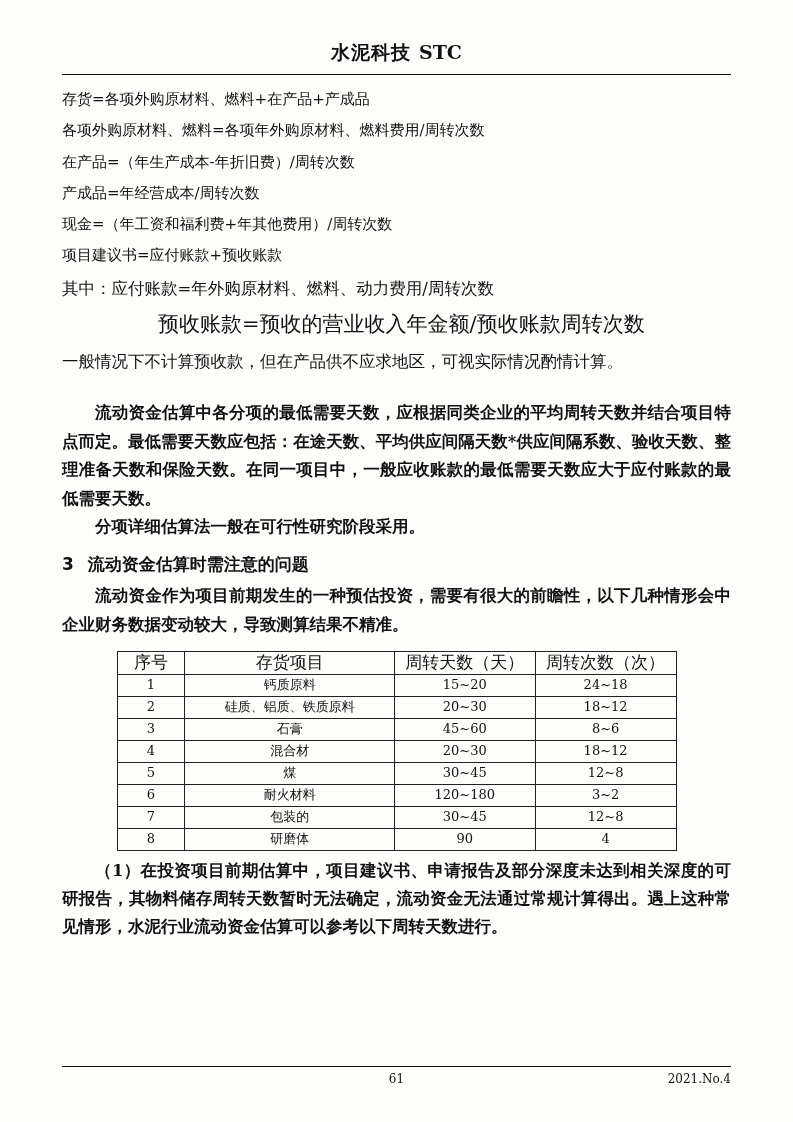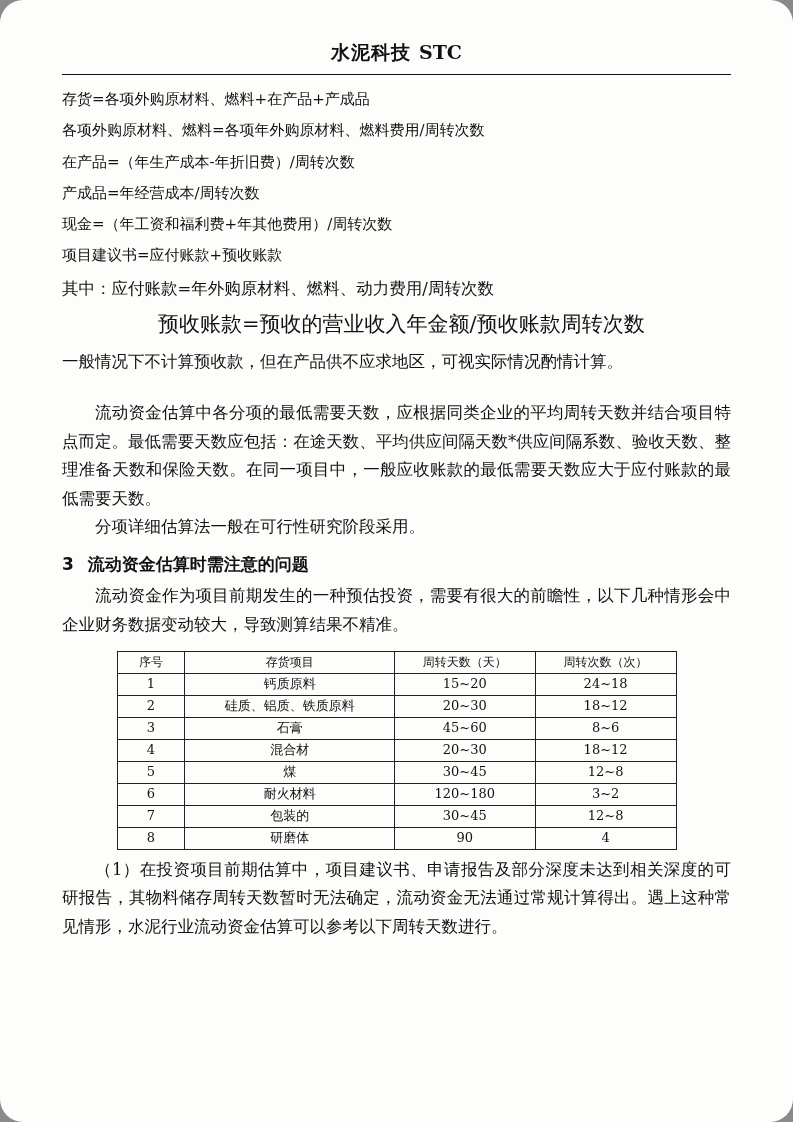--- a/index.html
+++ b/index.html
@@ -10,21 +10,20 @@
   .page {
     position: relative;
     width: 793px;
     height: 1122px;
     background: #fdfdfb;
     margin: 0 auto;
     box-sizing: border-box;
     font-family: "DejaVu Serif", "Liberation Serif", serif;
     color: #111;
     overflow: hidden;
-    border-radius: 23px;
   }
   .content {
     position: absolute;
     left: 62px;
     right: 62px;
     top: 40px;
   }
 
   
   .header {
@@ -68,20 +67,21 @@
   }
 
   
   .para {
     font-size: 16.5px;
     line-height: 1.72;
     text-align: justify;
     text-justify: inter-ideograph;
     margin: 0;
     text-indent: 2em;
+    font-weight: bold;
   }
   .gap-big { height: 16px; }
 
   
   .section-head {
     font-size: 17px;
     font-weight: bold;
     font-family: "DejaVu Sans", "Liberation Sans", sans-serif;
     margin: 12px 0 6px 0;
   }
@@ -102,21 +102,21 @@
     width: 560px;
   }
   table.data th, table.data td {
     border: 1px solid #222;
     text-align: center;
     padding: 1px 2px;
     height: 19px;
     line-height: 1.15;
     font-weight: normal;
   }
-  table.data th { font-size: 12px; }
+  table.data th { font-size: 17px; }
   table.data col.c1 { width: 68px; }
   table.data col.c2 { width: 210px; }
   table.data col.c3 { width: 141px; }
   table.data col.c4 { width: 141px; }
 
   
   .footer {
     position: absolute;
     left: 62px;
     right: 62px;
@@ -243,14 +243,21 @@
             <td>4</td>
           </tr>
         </tbody>
       </table>
     </div>
 
     <p class="para">（1）在投资项目前期估算中，项目建议书、申请报告及部分深度未达到相关深度的可研报告，其物料储存周转天数暂时无法确定，流动资金无法通过常规计算得出。遇上这种常见情形，水泥行业流动资金估算可以参考以下周转天数进行。</p>
 
   </div>
 
+  <div class="footer">
+    <div class="footer-rule"></div>
+    <div class="footer-row">
+      <div class="footer-page">61</div>
+      <div class="footer-issue">2021.No.4</div>
+    </div>
+  </div>
 
 </div>
 
 </body></html>

